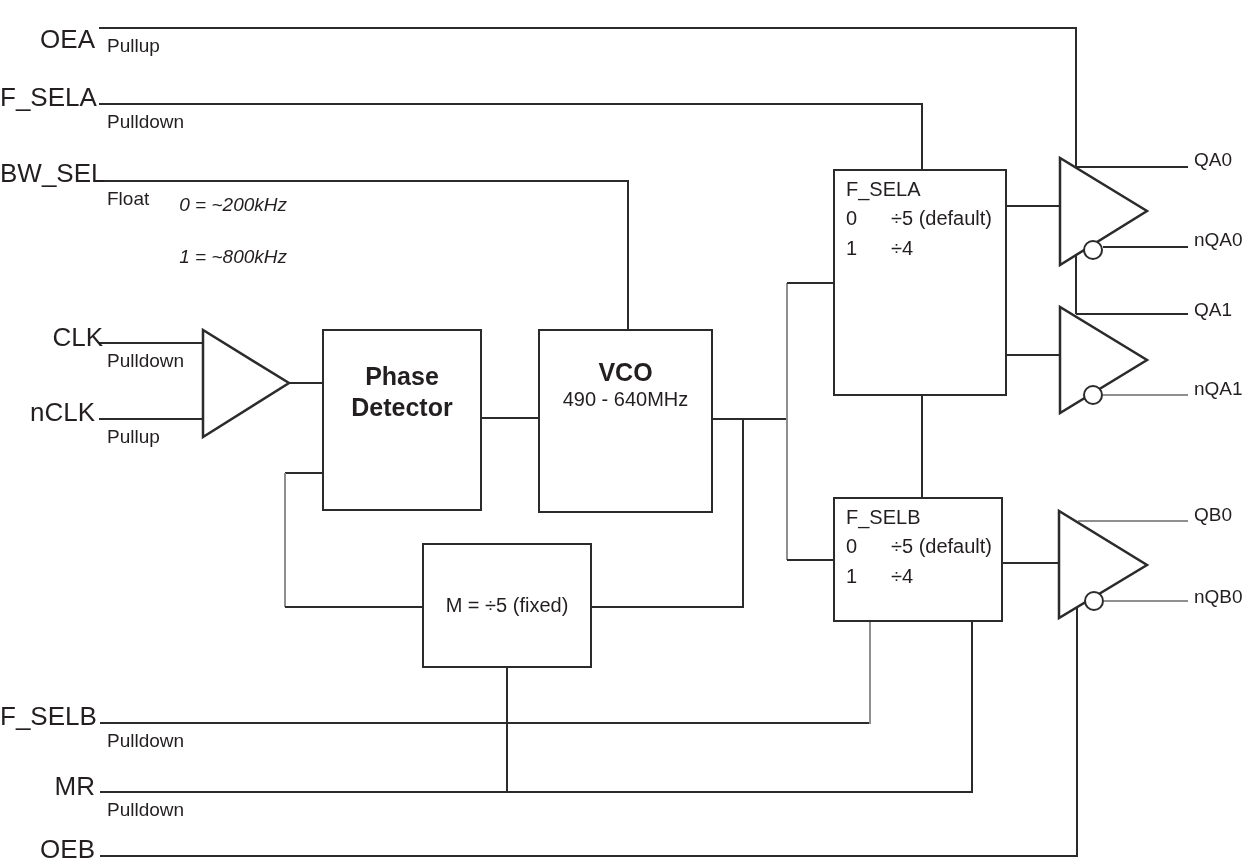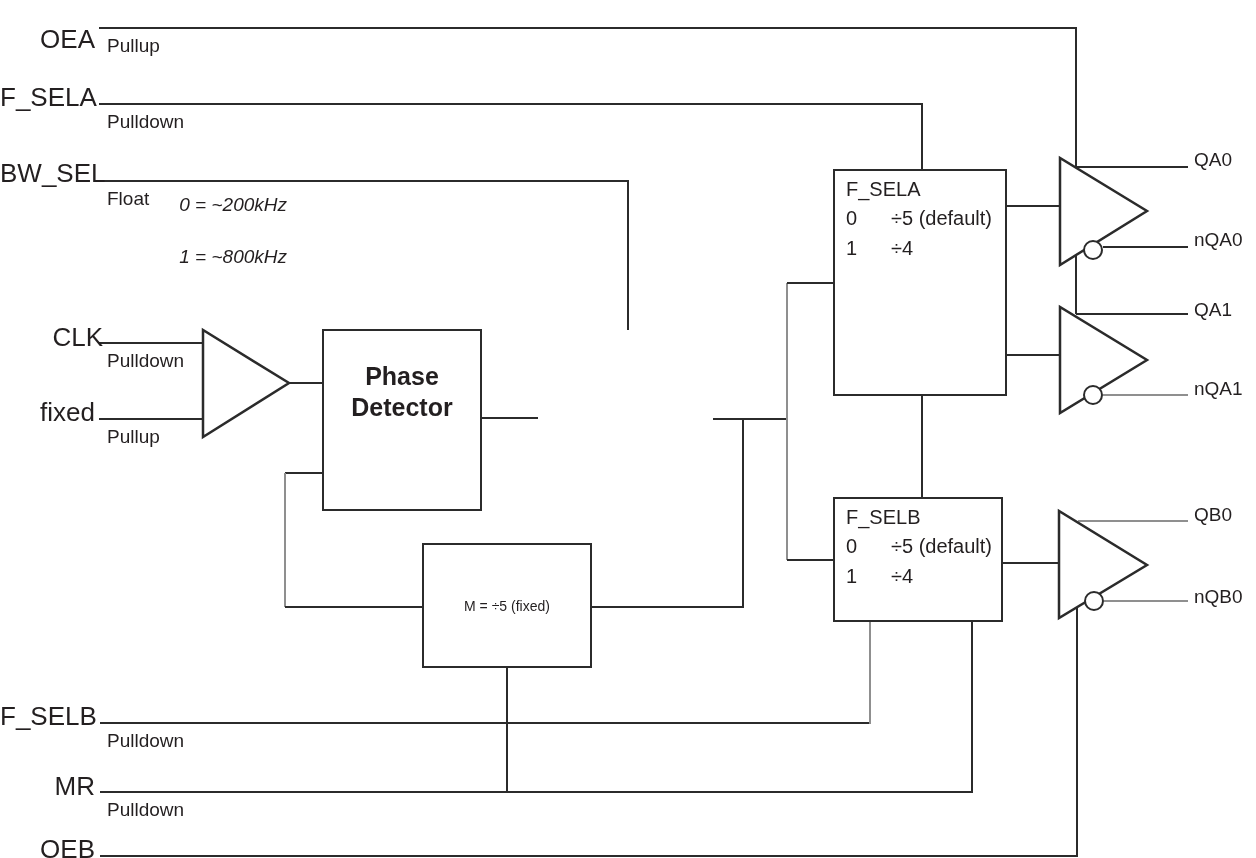--- a/index.html
+++ b/index.html
@@ -15,21 +15,21 @@
   .box{position:absolute;border:2px solid #2b2b2b;background:#ffffff;box-sizing:border-box;}
   .pin-label{position:absolute;width:95px;left:0;text-align:right;font-size:26px;line-height:20px;}
   .annot{position:absolute;left:107px;font-size:19px;line-height:20px;margin-top:32px;}
   .bw-opt{position:absolute;width:287px;left:0;text-align:right;font-size:19px;line-height:20px;font-style:italic;}
   .out-label{position:absolute;left:1194px;font-size:19px;line-height:20px;}
   .center-col{display:flex;flex-direction:column;align-items:center;justify-content:center;height:100%;}
   .pd-text{font-weight:bold;font-size:25px;line-height:31px;transform:translateY(-28px);text-align:center;}
   .vco-title{font-weight:bold;font-size:25px;line-height:29px;}
   .vco-range{font-size:20px;line-height:24px;}
   .vco-col{transform:translateY(-37px);text-align:center;}
-  .m-label{font-size:14px;text-align:center;}
+  .m-label{font-size:20px;text-align:center;}
   .sel-inner{padding:5px 4px 0 11px;font-size:20px;}
   .sel-title{line-height:27px;}
   .sel-row{display:flex;line-height:30px;}
   .sel-key{width:45px;flex:0 0 45px;}
 </style>
 </head>
 <body>
 
 <div id="canvas">
 
@@ -84,21 +84,21 @@
     <polygon class="tri" points="1060,307 1060,413 1147,360"></polygon>
     <circle class="bub" cx="1093" cy="395" r="9"></circle>
     <polygon class="tri" points="1059,511 1059,618 1147,565"></polygon>
     <circle class="bub" cx="1094" cy="601" r="9"></circle>
   </svg>
 
   <div class="pin-label" style="top:29px;">OEA</div>
   <div class="pin-label" style="top:87px;">F_SELA</div>
   <div class="pin-label" style="top:163px;">BW_SEL</div>
   <div class="pin-label" style="top:327px;margin-left:8px;">CLK</div>
-  <div class="pin-label" style="top:402px;">fixed</div>
+  <div class="pin-label" style="top:402px;">nCLK</div>
   <div class="pin-label" style="top:706px;">F_SELB</div>
   <div class="pin-label" style="top:776px;">MR</div>
   <div class="pin-label" style="top:839px;">OEB</div>
 
   <div class="annot" style="top:4px;">Pullup</div>
   <div class="annot" style="top:80px;">Pulldown</div>
   <div class="annot" style="top:157px;">Float</div>
   <div class="annot" style="top:319px;">Pulldown</div>
   <div class="annot" style="top:395px;">Pullup</div>
   <div class="annot" style="top:699px;">Pulldown</div>
@@ -110,20 +110,28 @@
 
   <div class="box" style="left:322px;top:329px;width:160px;height:182px;">
     <div class="center-col">
       <div class="pd-text">
         <div>Phase</div>
         <div>Detector</div>
       </div>
     </div>
   </div>
 
+  <div class="box" style="left:538px;top:329px;width:175px;height:184px;">
+    <div class="center-col">
+      <div class="vco-col">
+        <div class="vco-title">VCO</div>
+        <div class="vco-range">490 - 640MHz</div>
+      </div>
+    </div>
+  </div>
 
   <div class="box" style="left:422px;top:543px;width:170px;height:125px;">
     <div class="center-col">
       <div class="m-label">M = ÷5 (fixed)</div>
     </div>
   </div>
 
   <div class="box" style="left:833px;top:169px;width:174px;height:227px;">
     <div class="sel-inner">
       <div class="sel-title">F_SELA</div>

